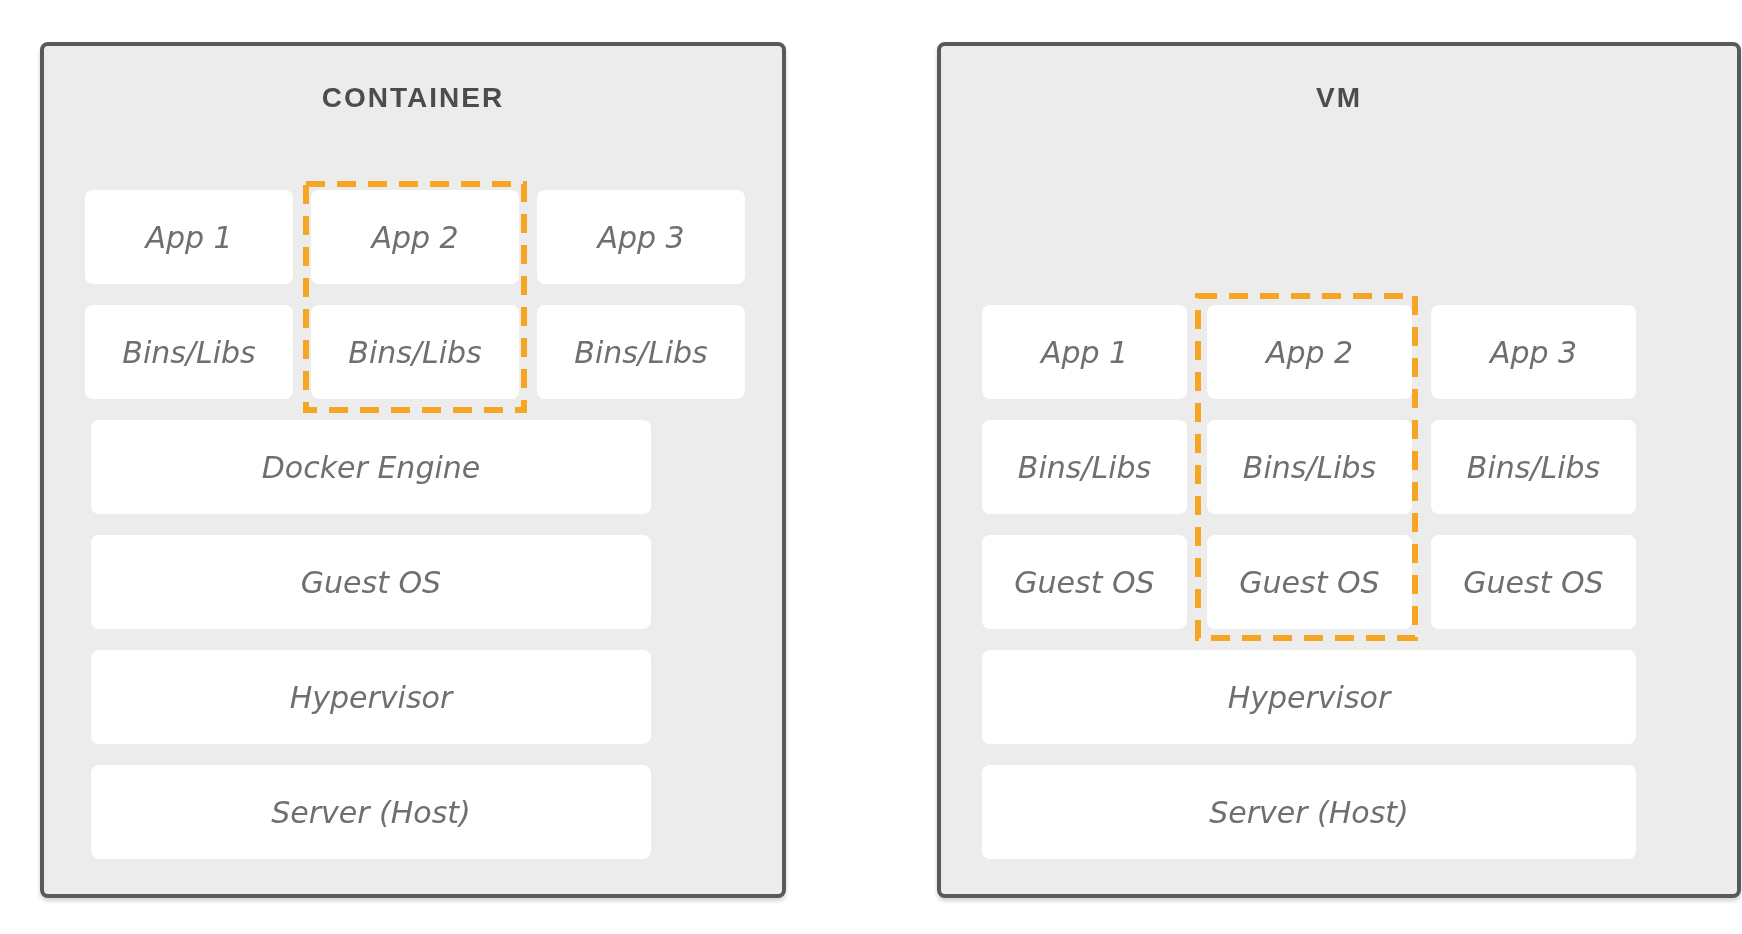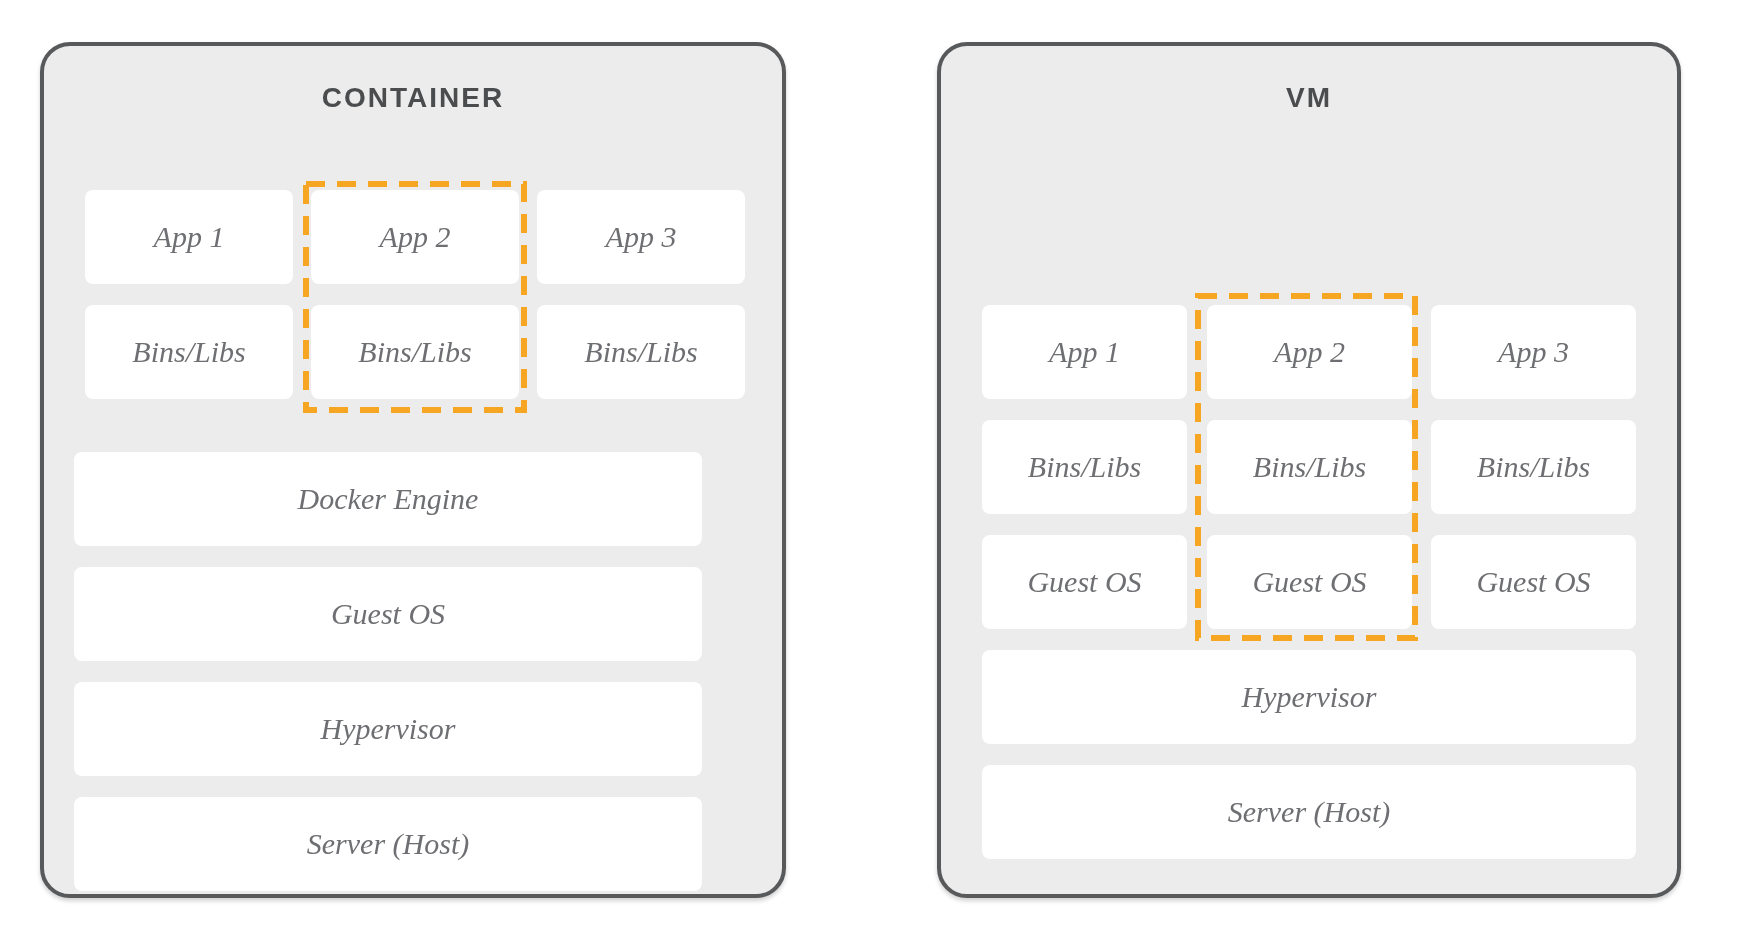--- a/index.html
+++ b/index.html
@@ -14,26 +14,26 @@
     height: 934px;
     background: #FFFFFF;
     overflow: hidden;
   }
   .panel {
     position: absolute;
     top: 42px;
     height: 856px;
     background: #ECECEC;
     border: 4px solid #58595B;
-    border-radius: 30px;
+    border-radius: 8px;
     box-sizing: border-box;
     box-shadow: 0 3px 4px rgba(0,0,0,0.18);
   }
   .panel-left  { left: 40px;  width: 746px; }
-  .panel-right { left: 937px; width: 744px; }
+  .panel-right { left: 937px; width: 804px; }
   .panel-title {
     position: absolute;
     top: 36px;
     left: 0;
     width: 100%;
     margin: 0;
     text-align: center;
     font-family: "Liberation Sans", sans-serif;
     font-weight: bold;
     font-size: 28px;
@@ -45,27 +45,26 @@
     height: 94px;
     background: #FFFFFF;
     border-radius: 8px;
     display: flex;
     align-items: center;
     justify-content: center;
     font-style: italic;
     font-size: 30px;
     color: #6E6F72;
     white-space: nowrap;
-    font-family: Liberation Serif, serif;
   }
   
   .pl-c1 { left: 41px;  width: 208px; }
   .pl-c2 { left: 267px; width: 208px; }
   .pl-c3 { left: 493px; width: 208px; }
-  .pl-full { left: 30px; width: 628px; margin-top: 32px; }
+  .pl-full { left: 47px; width: 560px; }
   
   .pr-c1 { left: 41px;  width: 205px; }
   .pr-c2 { left: 266px; width: 205px; }
   .pr-c3 { left: 490px; width: 205px; }
   .pr-full { left: 41px; width: 654px; }
   
   .row-1 { top: 144px; }
   .row-2 { top: 259px; }
   .row-3 { top: 374px; }
   .row-4 { top: 489px; }

